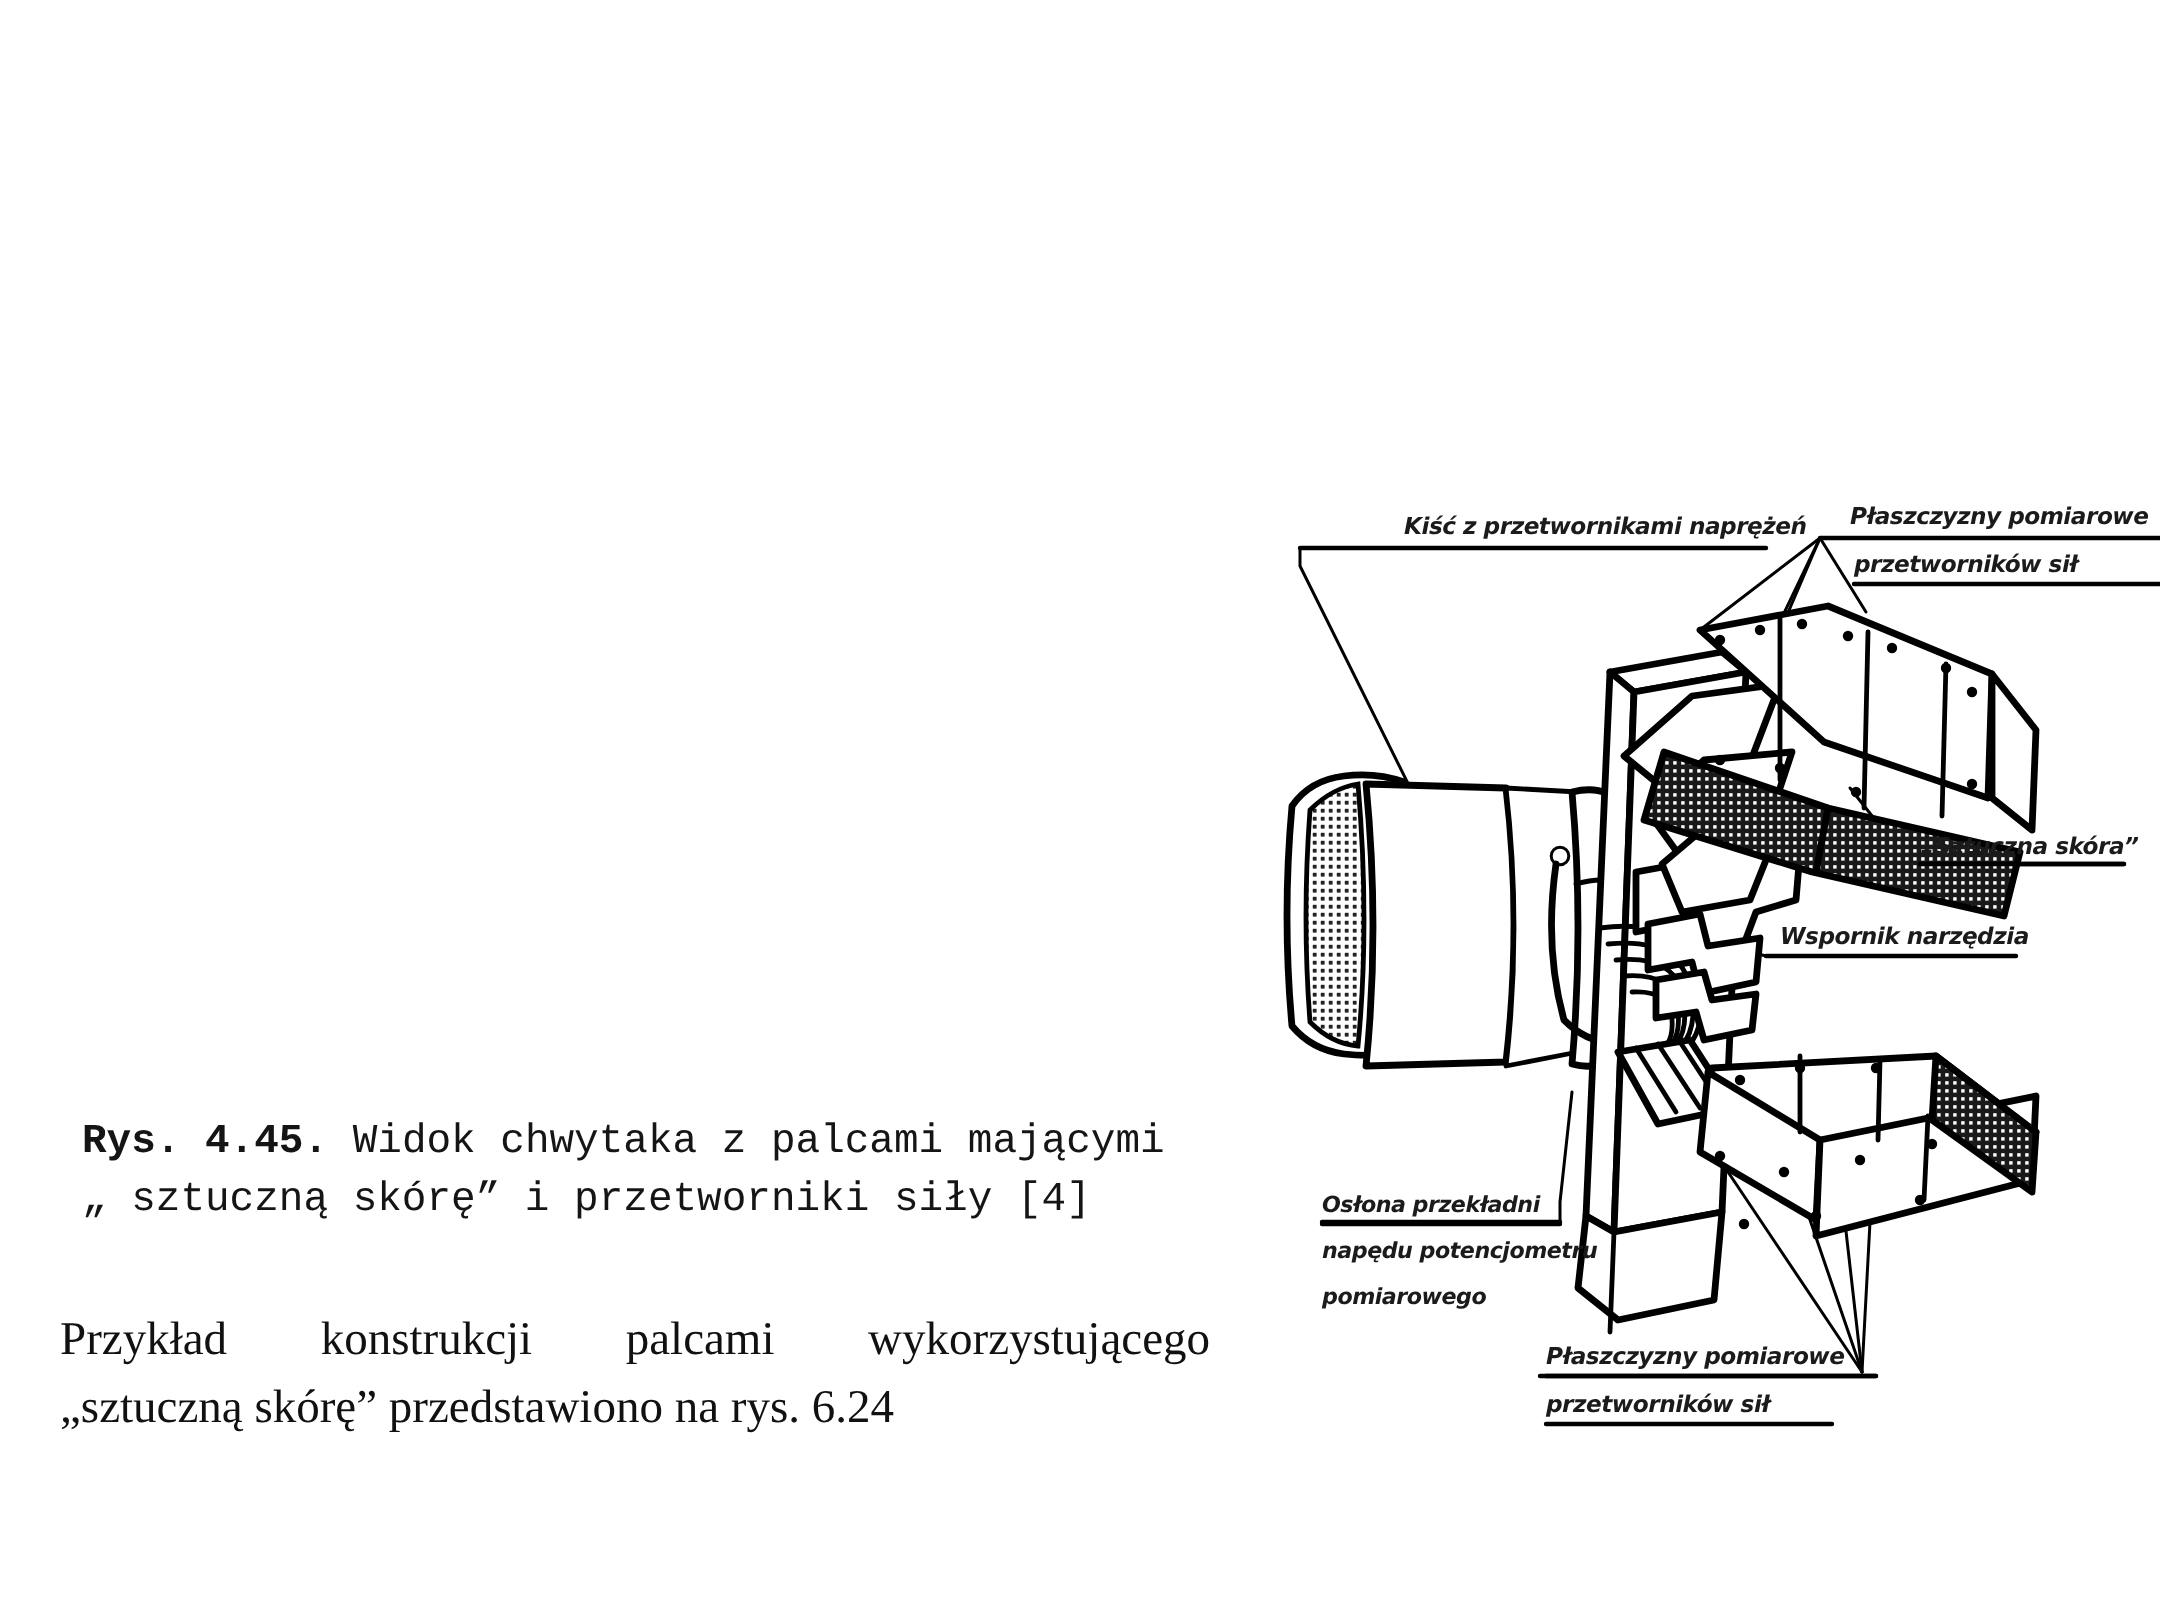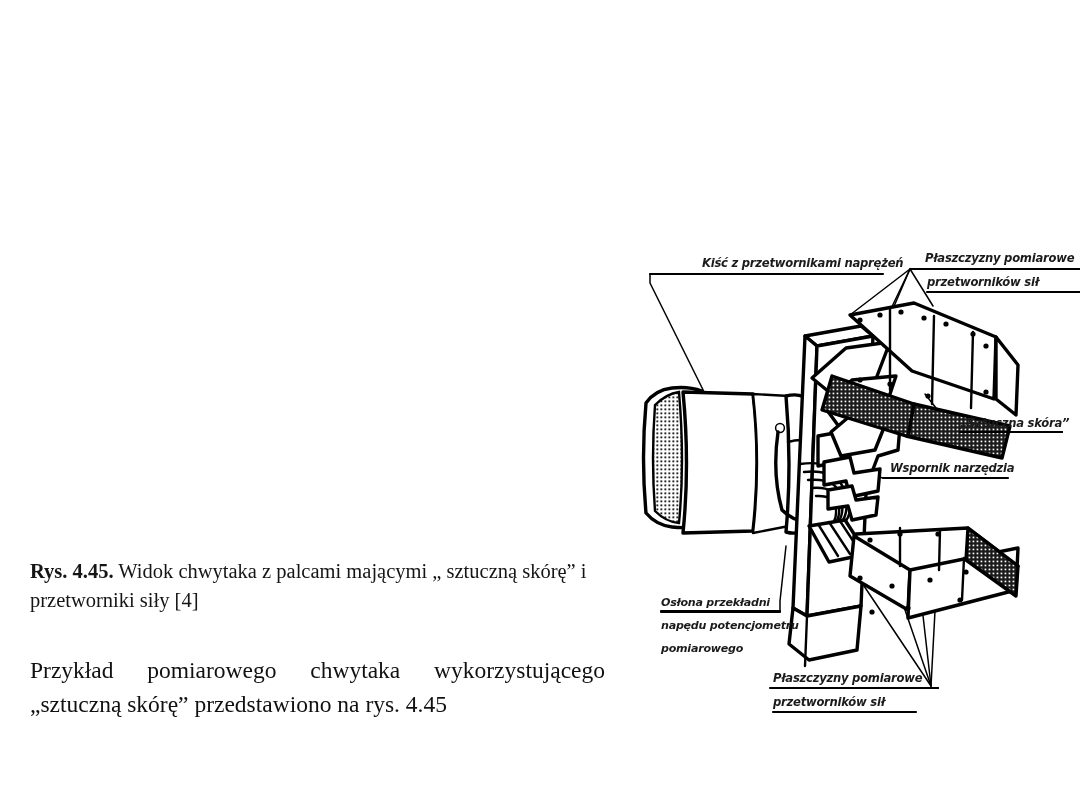--- a/index.html
+++ b/index.html
@@ -18,25 +18,26 @@
 
   
   #text-column {
     position: absolute;
     left: 30px;
     top: 536px;
     width: 575px;
   }
 
   #figure-caption {
-    font-family: Liberation Serif, serif;
+    font-family: Liberation Mono, monospace;
     font-size: 20.5px;
     line-height: 1.42;
     color: #151515;
     text-align: left;
+    margin-left: 11px;
   }
   #figure-caption .caption-number {
     font-weight: bold;
   }
   #figure-caption .caption-text {
     font-weight: normal;
   }
 
   #body-paragraph {
     margin-top: 38px;
@@ -118,22 +119,22 @@
 <body>
 
 <div id="text-column">
 
   <p id="figure-caption">
     <span class="caption-number">Rys. 4.45.</span>
     <span class="caption-text">Widok chwytaka z palcami mającymi „ sztuczną skórę” i przetworniki siły [4]</span>
   </p>
 
   <p id="body-paragraph">
-    <span class="para-line stretch">Przykład pomiarowego chwytaka wykorzystującego</span>
-    <span class="para-line">„sztuczną skórę” przedstawiono na rys. 4.45</span>
+    <span class="para-line stretch">Przykład konstrukcji palcami wykorzystującego</span>
+    <span class="para-line">„sztuczną skórę” przedstawiono na rys. 6.24</span>
   </p>
 
 </div>
 
 <div id="figure-region">
   <svg viewBox="0 0 468 488" xmlns="http://www.w3.org/2000/svg">
 
     <defs>
 
       <pattern id="skinPat" width="4" height="4" patternUnits="userSpaceOnUse" patternTransform="rotate(0)">

